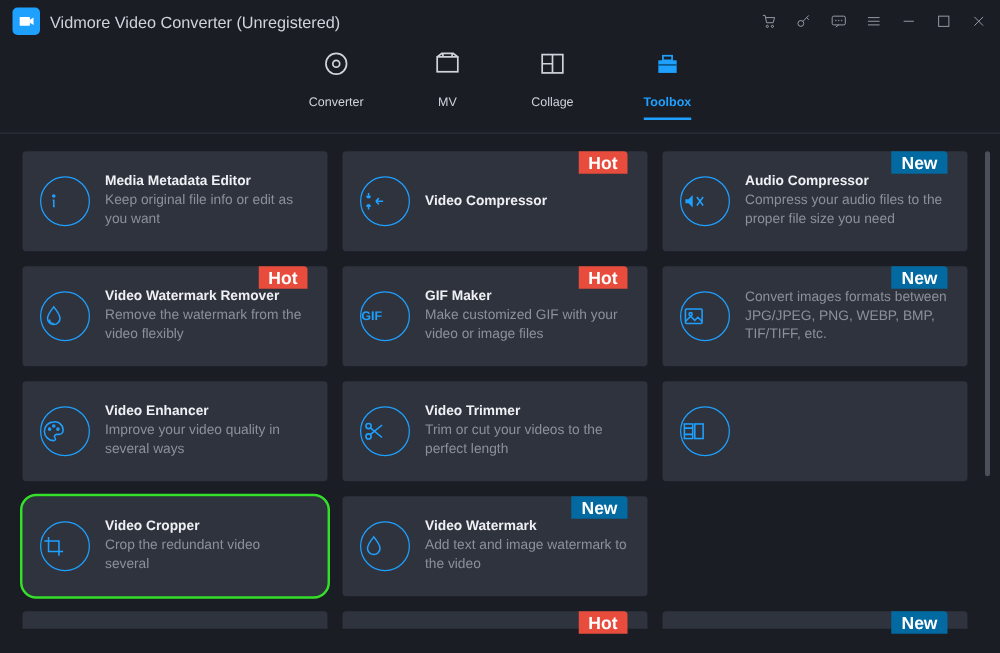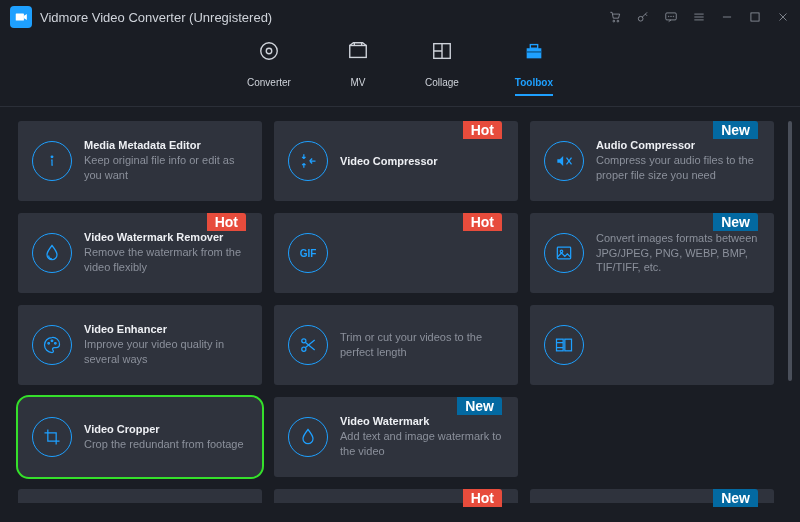--- a/index.html
+++ b/index.html
@@ -15,21 +15,21 @@
 .nav-item.active { border-bottom:2px solid #1ea0ff;font-weight:bold; }
 .nav-item .nicon { width:22px; height:22px; }
 .nav-item .nicon svg { width:100%; height:100%; stroke:#cfd3da; fill:none; stroke-width:1.5; }
 .nav-item.active .nicon svg { stroke:#1ea0ff; fill:#1ea0ff; }
 .nav-item span { font-size:10px; color:#cfd3da; }
 .nav-item.active span { color:#1ea0ff; }
 .grid-wrap { position:relative; height:430px; padding:14px 26px 0 18px; overflow:hidden; }
 .grid { display:grid; grid-template-columns:repeat(3,1fr); gap:12px; }
 .card { position:relative; background:#2f333d; border-radius:3px; height:80px; padding:14px 16px 14px 14px; display:flex; align-items:center; gap:12px; cursor:pointer; }
 .card.highlight { outline:2px solid #35e02b;border-radius:11px; }
-.card .cicon { width:40px; height:40px; border:1.5px solid #1ea0ff; border-radius:50%; flex-shrink:0; display:flex; align-items:center; justify-content:center; }
+.card .cicon { width:40px; height:40px; border:1.5px solid #1ea0ff; border-radius:50%; flex-shrink:0; display:flex; align-items:center; justify-content:flex-start; }
 .card .cicon svg { width:20px; height:20px; stroke:#1ea0ff; fill:none; stroke-width:1.5; }
 .card .cicon .txt { color:#1ea0ff; font-size:10px; font-weight:600; }
 .card .ct { display:flex; flex-direction:column; gap:2px; }
 .card .ct .ctitle { font-size:11px; font-weight:600; color:#eef0f4; }
 .card .ct .cdesc { font-size:11px; color:#8b909b; line-height:1.35; }
 .badge { position:absolute; top:0; right:16px; font-size:14px; font-weight:600; color:#fff; padding:1px 8px; border-top-right-radius:3px;text-align:center; }
 .badge.hot { background:#e74c3c; }
 .badge.new { background:#0369a1; }
 .partial-row { display:grid; grid-template-columns:repeat(3,1fr); gap:12px; margin-top:12px; }
 .partial { height:14px; background:#2f333d; border-radius:3px 3px 0 0; position:relative; }
@@ -160,20 +160,24 @@
         <div class="ct">
           <div class="ctitle">Video Watermark Remover</div>
           <div class="cdesc">Remove the watermark from the video flexibly</div>
         </div>
       </div>
       <div class="card">
         <div class="badge hot">Hot</div>
         <div class="cicon">
           <span class="txt">GIF</span>
         </div>
+        <div class="ct">
+          <div class="ctitle">GIF Maker</div>
+          <div class="cdesc">Make customized GIF with your video or image files</div>
+        </div>
       </div>
       <div class="card">
         <div class="badge new">New</div>
         <div class="cicon">
           <svg viewBox="0 0 24 24">
             <rect x="4" y="5" width="16" height="14" rx="1"></rect>
             <circle cx="9" cy="10" r="1.5"></circle>
             <path d="M4 17l5-5 4 4 3-3 4 4"></path>
           </svg>
         </div>
@@ -197,41 +201,42 @@
       </div>
       <div class="card">
         <div class="cicon">
           <svg viewBox="0 0 24 24">
             <circle cx="7" cy="7" r="2.5"></circle>
             <circle cx="7" cy="17" r="2.5"></circle>
             <path d="M9 9l11 9M9 15L20 6"></path>
           </svg>
         </div>
         <div class="ct">
+          <div class="ctitle">Video Trimmer</div>
           <div class="cdesc">Trim or cut your videos to the perfect length</div>
         </div>
       </div>
       <div class="card">
         <div class="cicon">
           <svg viewBox="0 0 24 24">
             <rect x="3" y="5" width="8" height="14"></rect>
             <rect x="13" y="5" width="8" height="14"></rect>
             <path d="M3 9h8M3 15h8"></path>
           </svg>
         </div>
       </div>
       <div class="card highlight">
         <div class="cicon">
           <svg viewBox="0 0 24 24">
             <path d="M7 3v14h14M3 7h14v14"></path>
           </svg>
         </div>
         <div class="ct">
           <div class="ctitle">Video Cropper</div>
-          <div class="cdesc">Crop the redundant from footage</div>
+          <div class="cdesc">Crop the redundant video several</div>
         </div>
       </div>
       <div class="card">
         <div class="badge new">New</div>
         <div class="cicon">
           <svg viewBox="0 0 24 24">
             <path d="M12 3c4 5 6 8 6 11a6 6 0 11-12 0c0-3 2-6 6-11z"></path>
           </svg>
         </div>
         <div class="ct">

